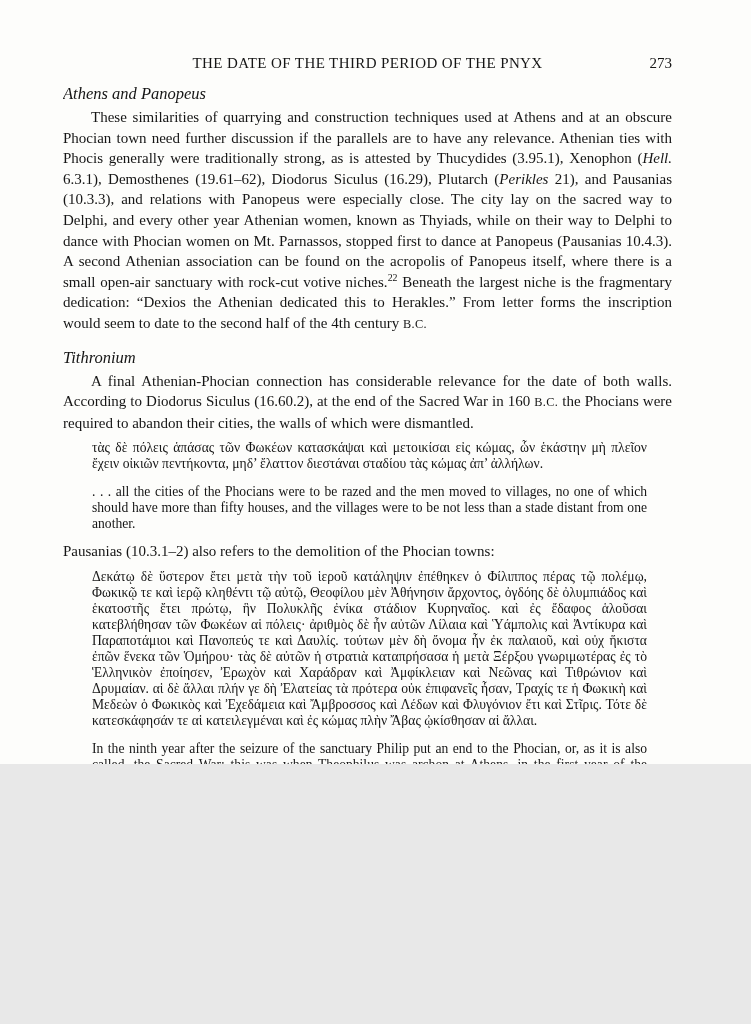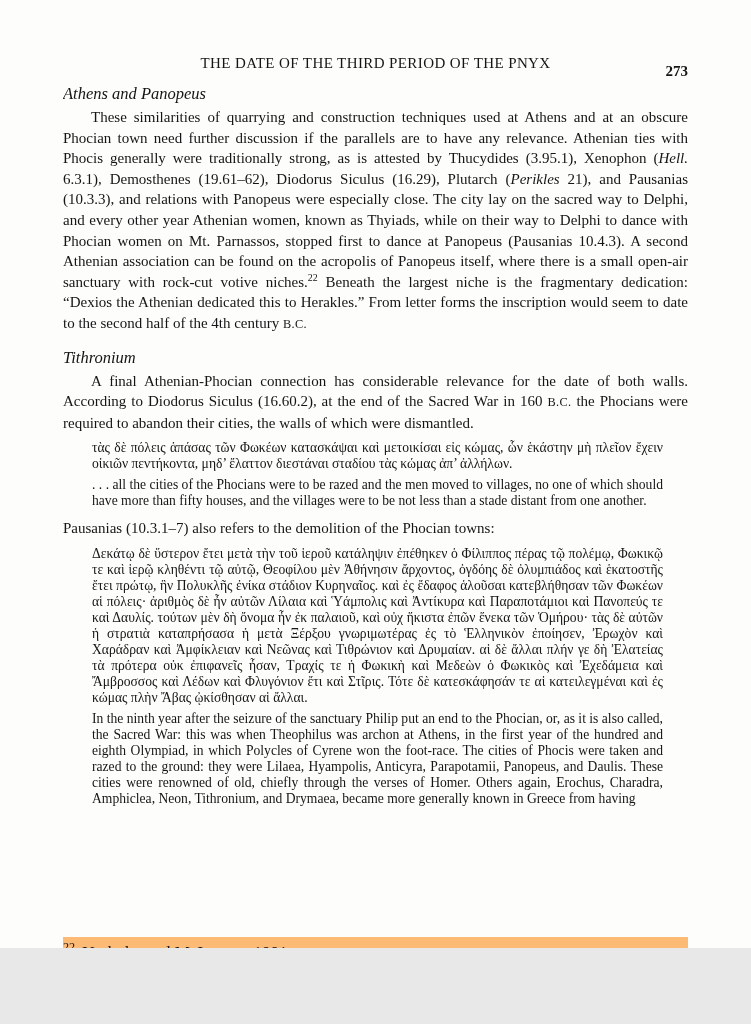--- a/index.html
+++ b/index.html
@@ -1,36 +1,36 @@
 <!DOCTYPE html>
 <html><head>
 <meta charset="utf-8">
 <style>
   html,body { margin:0; padding:0; background:#e8e8e8; }
   .page {
     position:relative;
-    width:751px; height:948px;
+    width:751px; height:764px;
     margin:0 auto;
     background:#fdfdfb;
     color:#151515;
     box-sizing:border-box;
-    padding:55px 63px 0 63px;
+    padding:55px 79px 0 63px;
     font-family:"Liberation Serif","DejaVu Serif",serif;
     overflow:hidden;
   }
   .content { height:880px; overflow:hidden; }
   .running-head {
     position:relative;
     text-align:center;
     font-size:15px;
     letter-spacing:0.4px;
     margin-bottom:12px;
     white-space:nowrap;
   }
-  .pageno { position:absolute; right:0; top:8px; letter-spacing:0;font-weight:bold; }
+  .pageno { position:absolute; right:0; top:0; letter-spacing:0; }
   .subhead {
     font-style:italic;
     font-weight:normal;
     font-size:16.5px;
     margin:13px 0 3px 0;
   }
   .subhead.first { margin-top:7px; }
   p.body {
     font-size:15px;
     line-height:20.6px;
@@ -38,21 +38,21 @@
     margin:0;
   }
   p.indent { text-indent:28px;font-family:Liberation Serif, serif; }
   p.after-quote { margin-top:9px; }
   .bq {
     margin:7px 25px 0 29px;
     font-size:13.6px;
     line-height:16px;
     text-align:justify;
   }
-  .bq.trans { margin-top:5px; }
+  .bq.trans { margin-top:12px; }
   .it { font-style:italic; }
   .sc { font-size:0.82em; letter-spacing:0.03em; }
   sup.fnref { font-size:0.66em; line-height:0; vertical-align:super; }
   .footnote {
     position:absolute;
     left:63px; right:63px; top:937px;
     font-size:17px;
     background:#fdba74;
     padding-top:6px;
   }
@@ -73,21 +73,21 @@
 
     <p class="body indent"><span>These similarities of quarrying and construction techniques used at Athens and at an obscure Phocian town need further discussion if the parallels are to have any relevance. Athenian ties with Phocis generally were traditionally strong, as is attested by Thucydides (3.95.1), Xenophon (</span><span class="it">Hell.</span><span> 6.3.1), Demosthenes (19.61–62), Diodorus Siculus (16.29), Plutarch (</span><span class="it">Perikles</span><span> 21), and Pausanias (10.3.3), and relations with Panopeus were especially close.  The city lay on the sacred way to Delphi, and every other year Athenian women, known as Thyiads, while on their way to Delphi to dance with Phocian women on Mt. Parnassos, stopped first to dance at Panopeus (Pausanias 10.4.3).  A second Athenian association can be found on the acropolis of Panopeus itself, where there is a small open-air sanctuary with rock-cut votive niches.</span><sup class="fnref">22</sup><span>  Beneath the largest niche is the fragmentary dedication:  “Dexios the Athenian dedicated this to Herakles.”  From letter forms the inscription would seem to date to the second half of the 4th century </span><span class="sc">B.C.</span></p>
 
     <h2 class="subhead">Tithronium</h2>
 
     <p class="body indent"><span>A final Athenian-Phocian connection has considerable relevance for the date of both walls.  According to Diodorus Siculus (16.60.2), at the end of the Sacred War in 160 </span><span class="sc">B.C.</span><span> the Phocians were required to abandon their cities, the walls of which were dismantled.</span></p>
 
     <p class="bq">τὰς δὲ πόλεις ἁπάσας τῶν Φωκέων κατασκάψαι καὶ μετοικίσαι εἰς κώμας, ὧν ἑκάστην μὴ πλεῖον ἔχειν οἰκιῶν πεντήκοντα, μηδ’ ἔλαττον διεστάναι σταδίου τὰς κώμας ἀπ’ ἀλλήλων.</p>
     <p class="bq trans">. . . all the cities of the Phocians were to be razed and the men moved to villages, no one of which should have more than fifty houses, and the villages were to be not less than a stade distant from one another.</p>
 
-    <p class="body after-quote">Pausanias (10.3.1–7) also refers to the demolition of the Phocian towns:</p>
+    <p class="body after-quote">Pausanias (10.3.1–2) also refers to the demolition of the Phocian towns:</p>
 
     <p class="bq">Δεκάτῳ δὲ ὕστερον ἔτει μετὰ τὴν τοῦ ἱεροῦ κατάληψιν ἐπέθηκεν ὁ Φίλιππος πέρας τῷ πολέμῳ, Φωκικῷ τε καὶ ἱερῷ κληθέντι τῷ αὐτῷ, Θεοφίλου μὲν Ἀθήνησιν ἄρχοντος, ὀγδόης δὲ ὀλυμπιάδος καὶ ἑκατοστῆς ἔτει πρώτῳ, ἣν Πολυκλῆς ἐνίκα στάδιον Κυρηναῖος. καὶ ἐς ἔδαφος ἁλοῦσαι κατεβλήθησαν τῶν Φωκέων αἱ πόλεις· ἀριθμὸς δὲ ἦν αὐτῶν Λίλαια καὶ Ὑάμπολις καὶ Ἀντίκυρα καὶ Παραποτάμιοι καὶ Πανοπεύς τε καὶ Δαυλίς. τούτων μὲν δὴ ὄνομα ἦν ἐκ παλαιοῦ, καὶ οὐχ ἥκιστα ἐπῶν ἕνεκα τῶν Ὁμήρου· τὰς δὲ αὐτῶν ἡ στρατιὰ καταπρήσασα ἡ μετὰ Ξέρξου γνωριμωτέρας ἐς τὸ Ἑλληνικὸν ἐποίησεν, Ἐρωχὸν καὶ Χαράδραν καὶ Ἀμφίκλειαν καὶ Νεῶνας καὶ Τιθρώνιον καὶ Δρυμαίαν. αἱ δὲ ἄλλαι πλήν γε δὴ Ἐλατείας τὰ πρότερα οὐκ ἐπιφανεῖς ἦσαν, Τραχίς τε ἡ Φωκικὴ καὶ Μεδεὼν ὁ Φωκικὸς καὶ Ἐχεδάμεια καὶ Ἄμβροσσος καὶ Λέδων καὶ Φλυγόνιον ἔτι καὶ Στῖρις. Τότε δὲ κατεσκάφησάν τε αἱ κατειλεγμέναι καὶ ἐς κώμας πλὴν Ἄβας ᾠκίσθησαν αἱ ἄλλαι.</p>
     <p class="bq trans">In the ninth year after the seizure of the sanctuary Philip put an end to the Phocian, or, as it is also called, the Sacred War:  this was when Theophilus was archon at Athens, in the first year of the hundred and eighth Olympiad, in which Polycles of Cyrene won the foot-race.  The cities of Phocis were taken and razed to the ground:  they were Lilaea, Hyampolis, Anticyra, Parapotamii, Panopeus, and Daulis.  These cities were renowned of old, chiefly through the verses of Homer.  Others again, Erochus, Charadra, Amphiclea, Neon, Tithronium, and Drymaea, became more generally known in Greece from having</p>
 
   </div>
 
   <div class="footnote">
     <sup>22</sup><span>Umholtz and McInerney 1991.</span>
   </div>
 </div>

